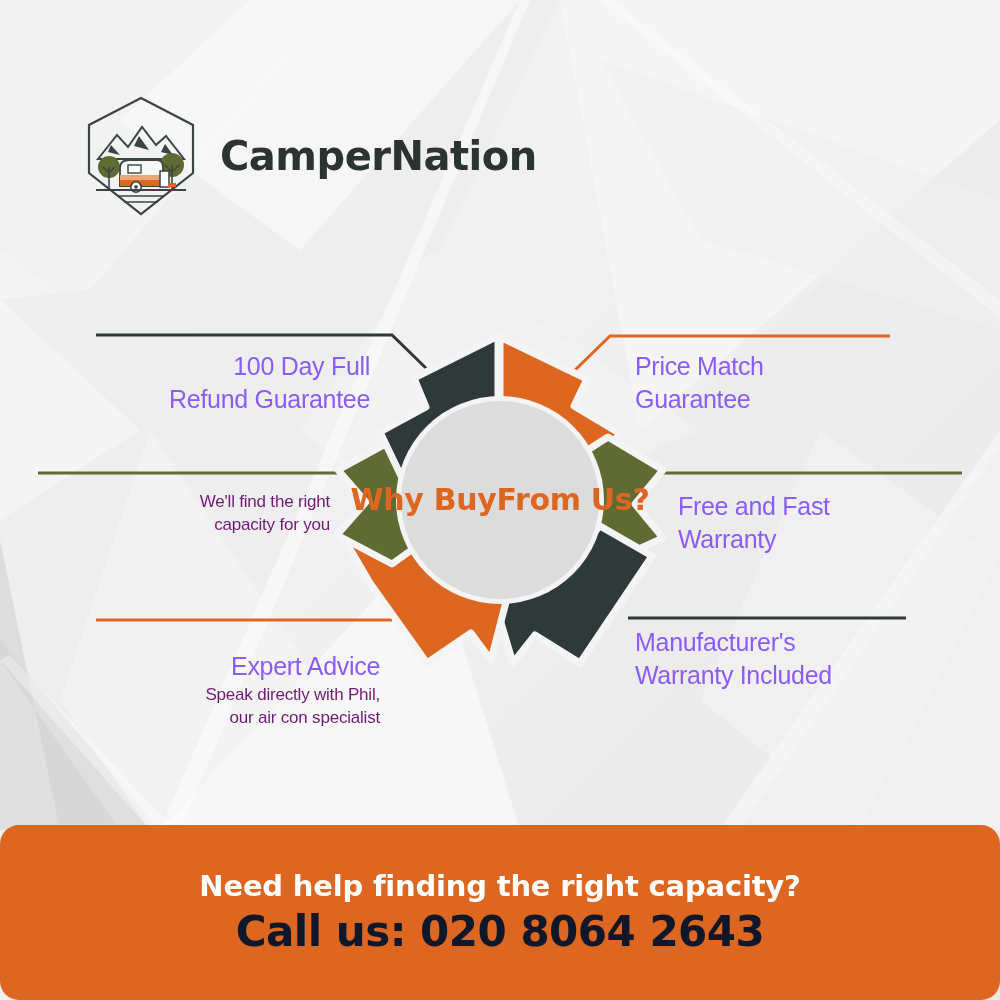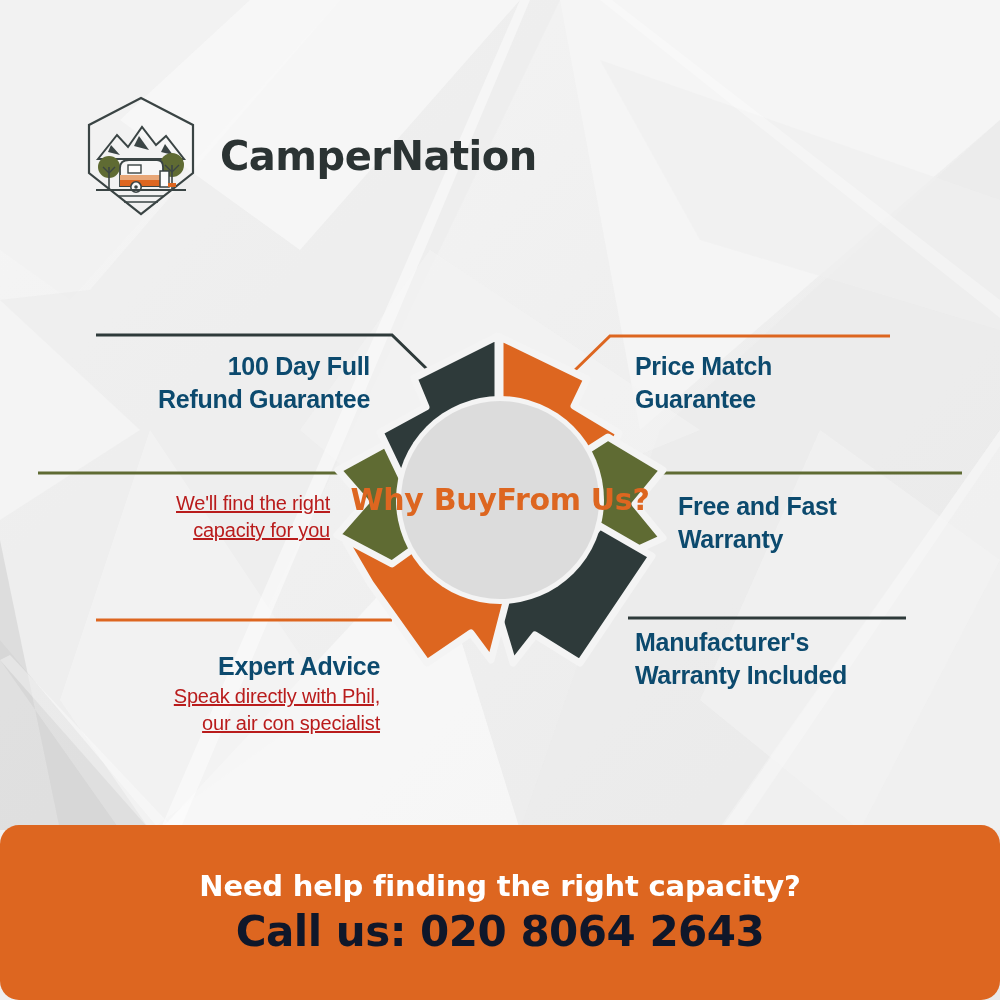--- a/index.html
+++ b/index.html
@@ -42,25 +42,25 @@
     text-align:center; letter-spacing:-0.3px;
     font-family:"DejaVu Sans", sans-serif;
   }
 
   
   #connectors { position:absolute; left:0; top:0; width:1000px; height:1000px; }
 
   
   .label { position:absolute; }
   .label .title {
-    font-size:25px; font-weight:bold; color:#0c4a6e; line-height:1.33;
+    font-size:25px; font-weight:normal; color:#8b5cf6; line-height:1.33;
     letter-spacing:-0.3px;
   }
   .label .sub {
-    font-size:20px; color:#b91c1c; line-height:1.36; letter-spacing:-0.2px;text-decoration:underline;
+    font-size:17px; color:#701a75; line-height:1.36; letter-spacing:-0.2px;
   }
   .label.right { text-align:left; }
   .label.left  { text-align:right; }
 
   #lbl-refund  { left:40px;  top:350px;  width:330px; }
   #lbl-power   { left:10px;  top:490px;  width:320px; }
   #lbl-expert  { left:50px;  top:626px;  width:330px;margin-top:24px; }
   #lbl-price   { left:635px; top:350px;  width:320px; }
   #lbl-deliv   { left:678px; top:490px;  width:300px; }
   #lbl-warr    { left:635px; top:626px;  width:340px; }

